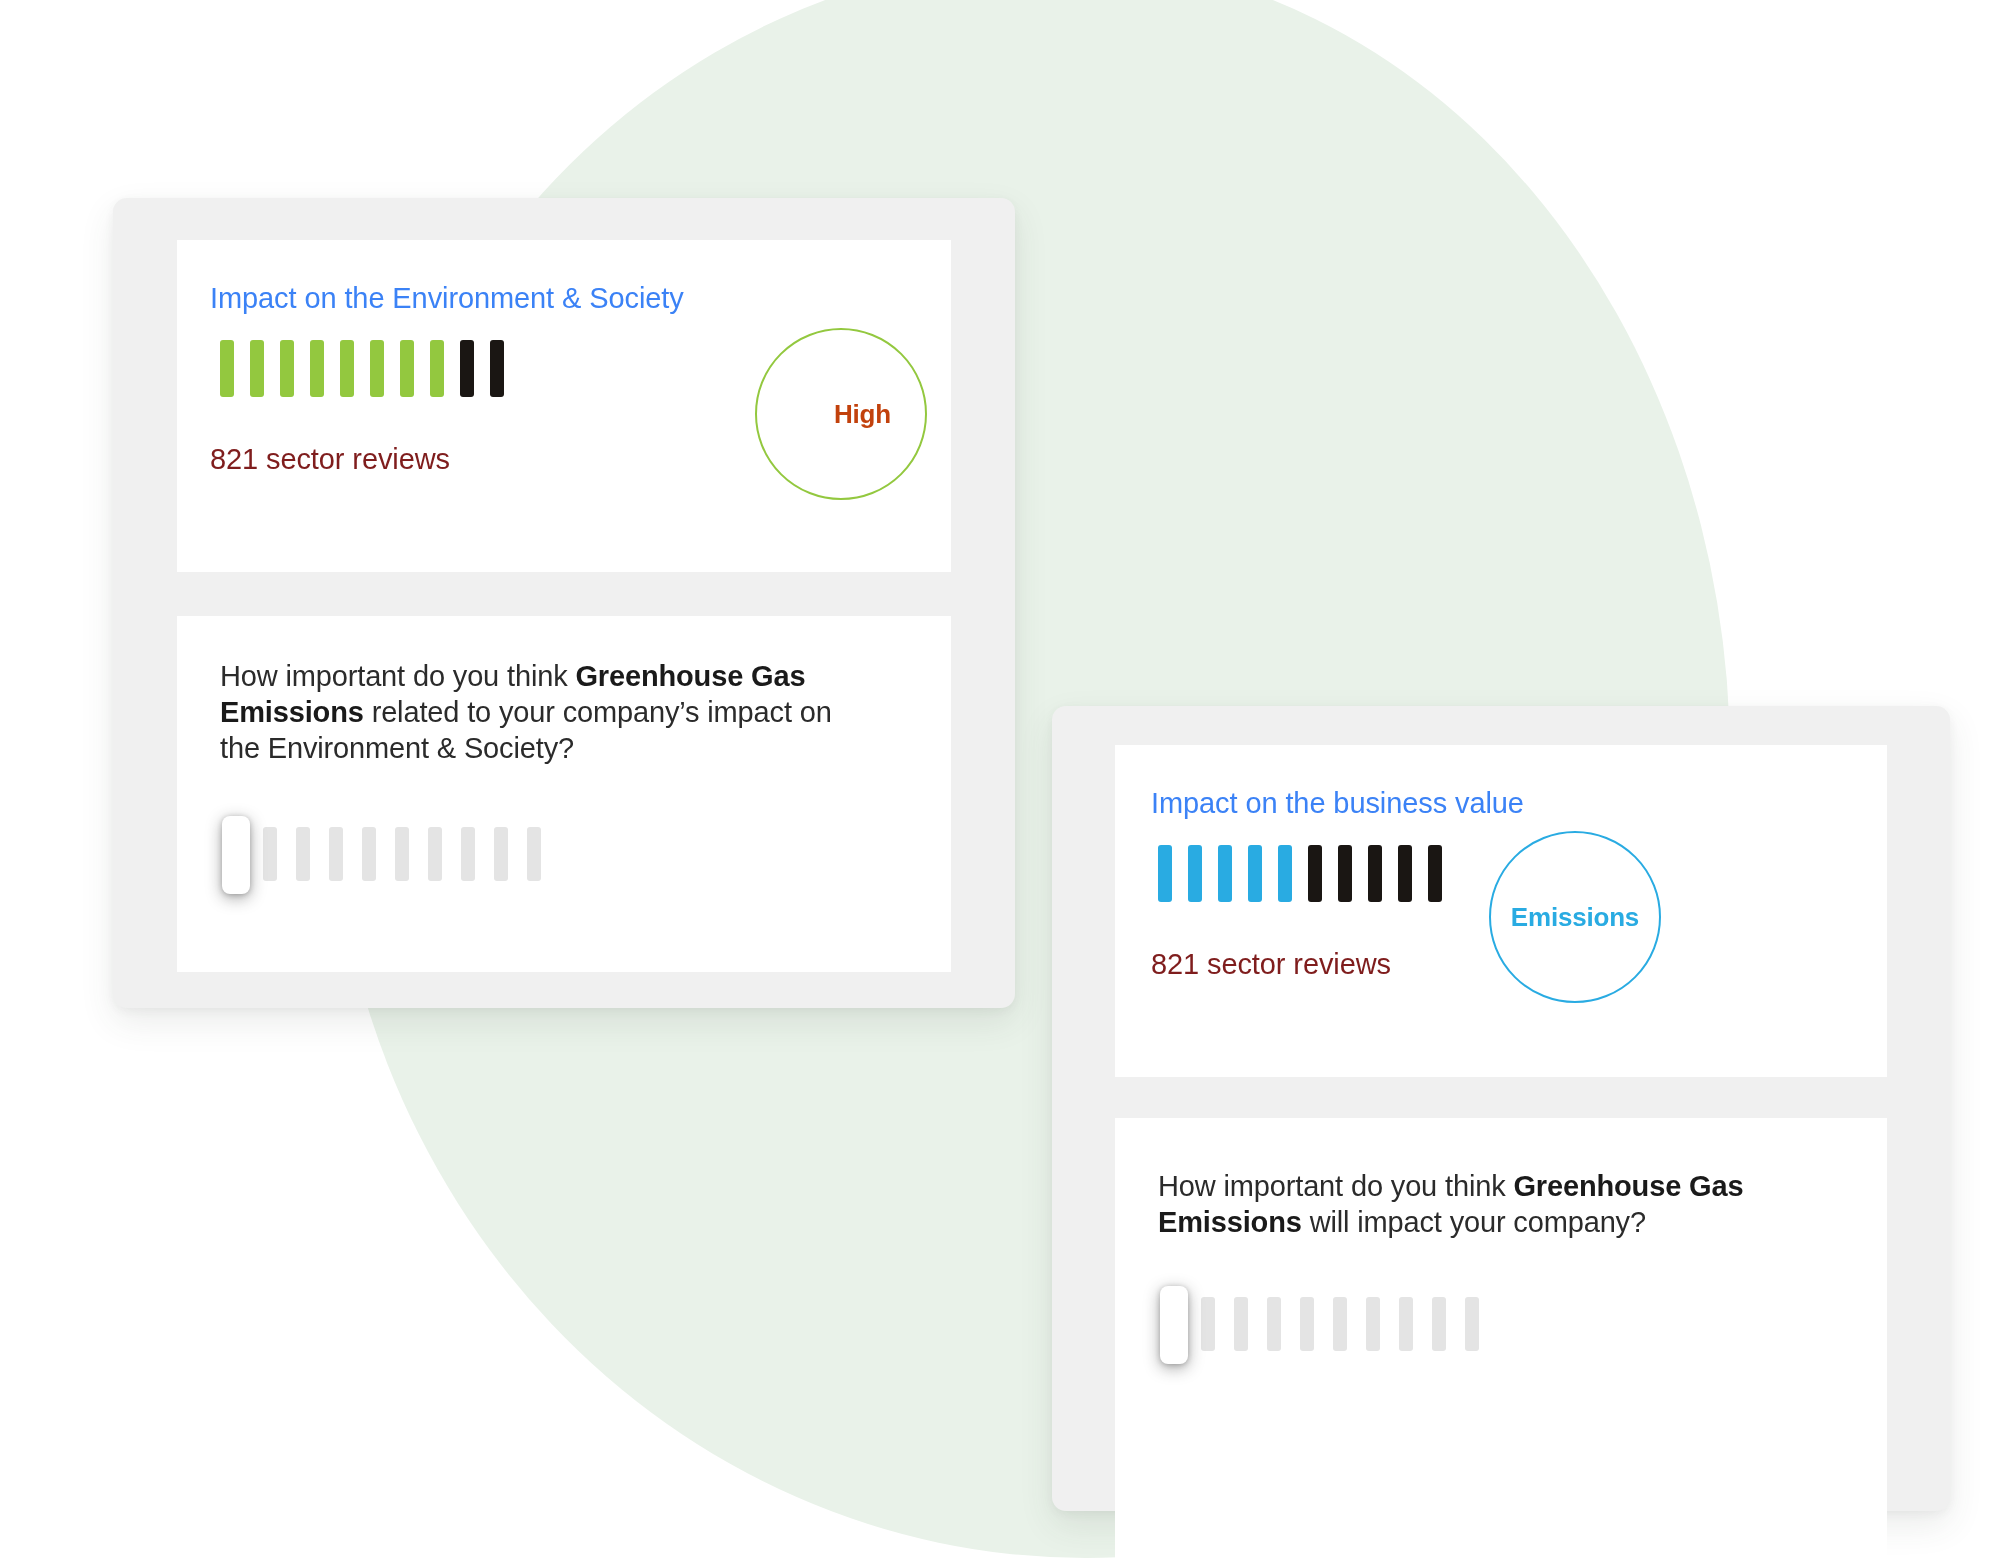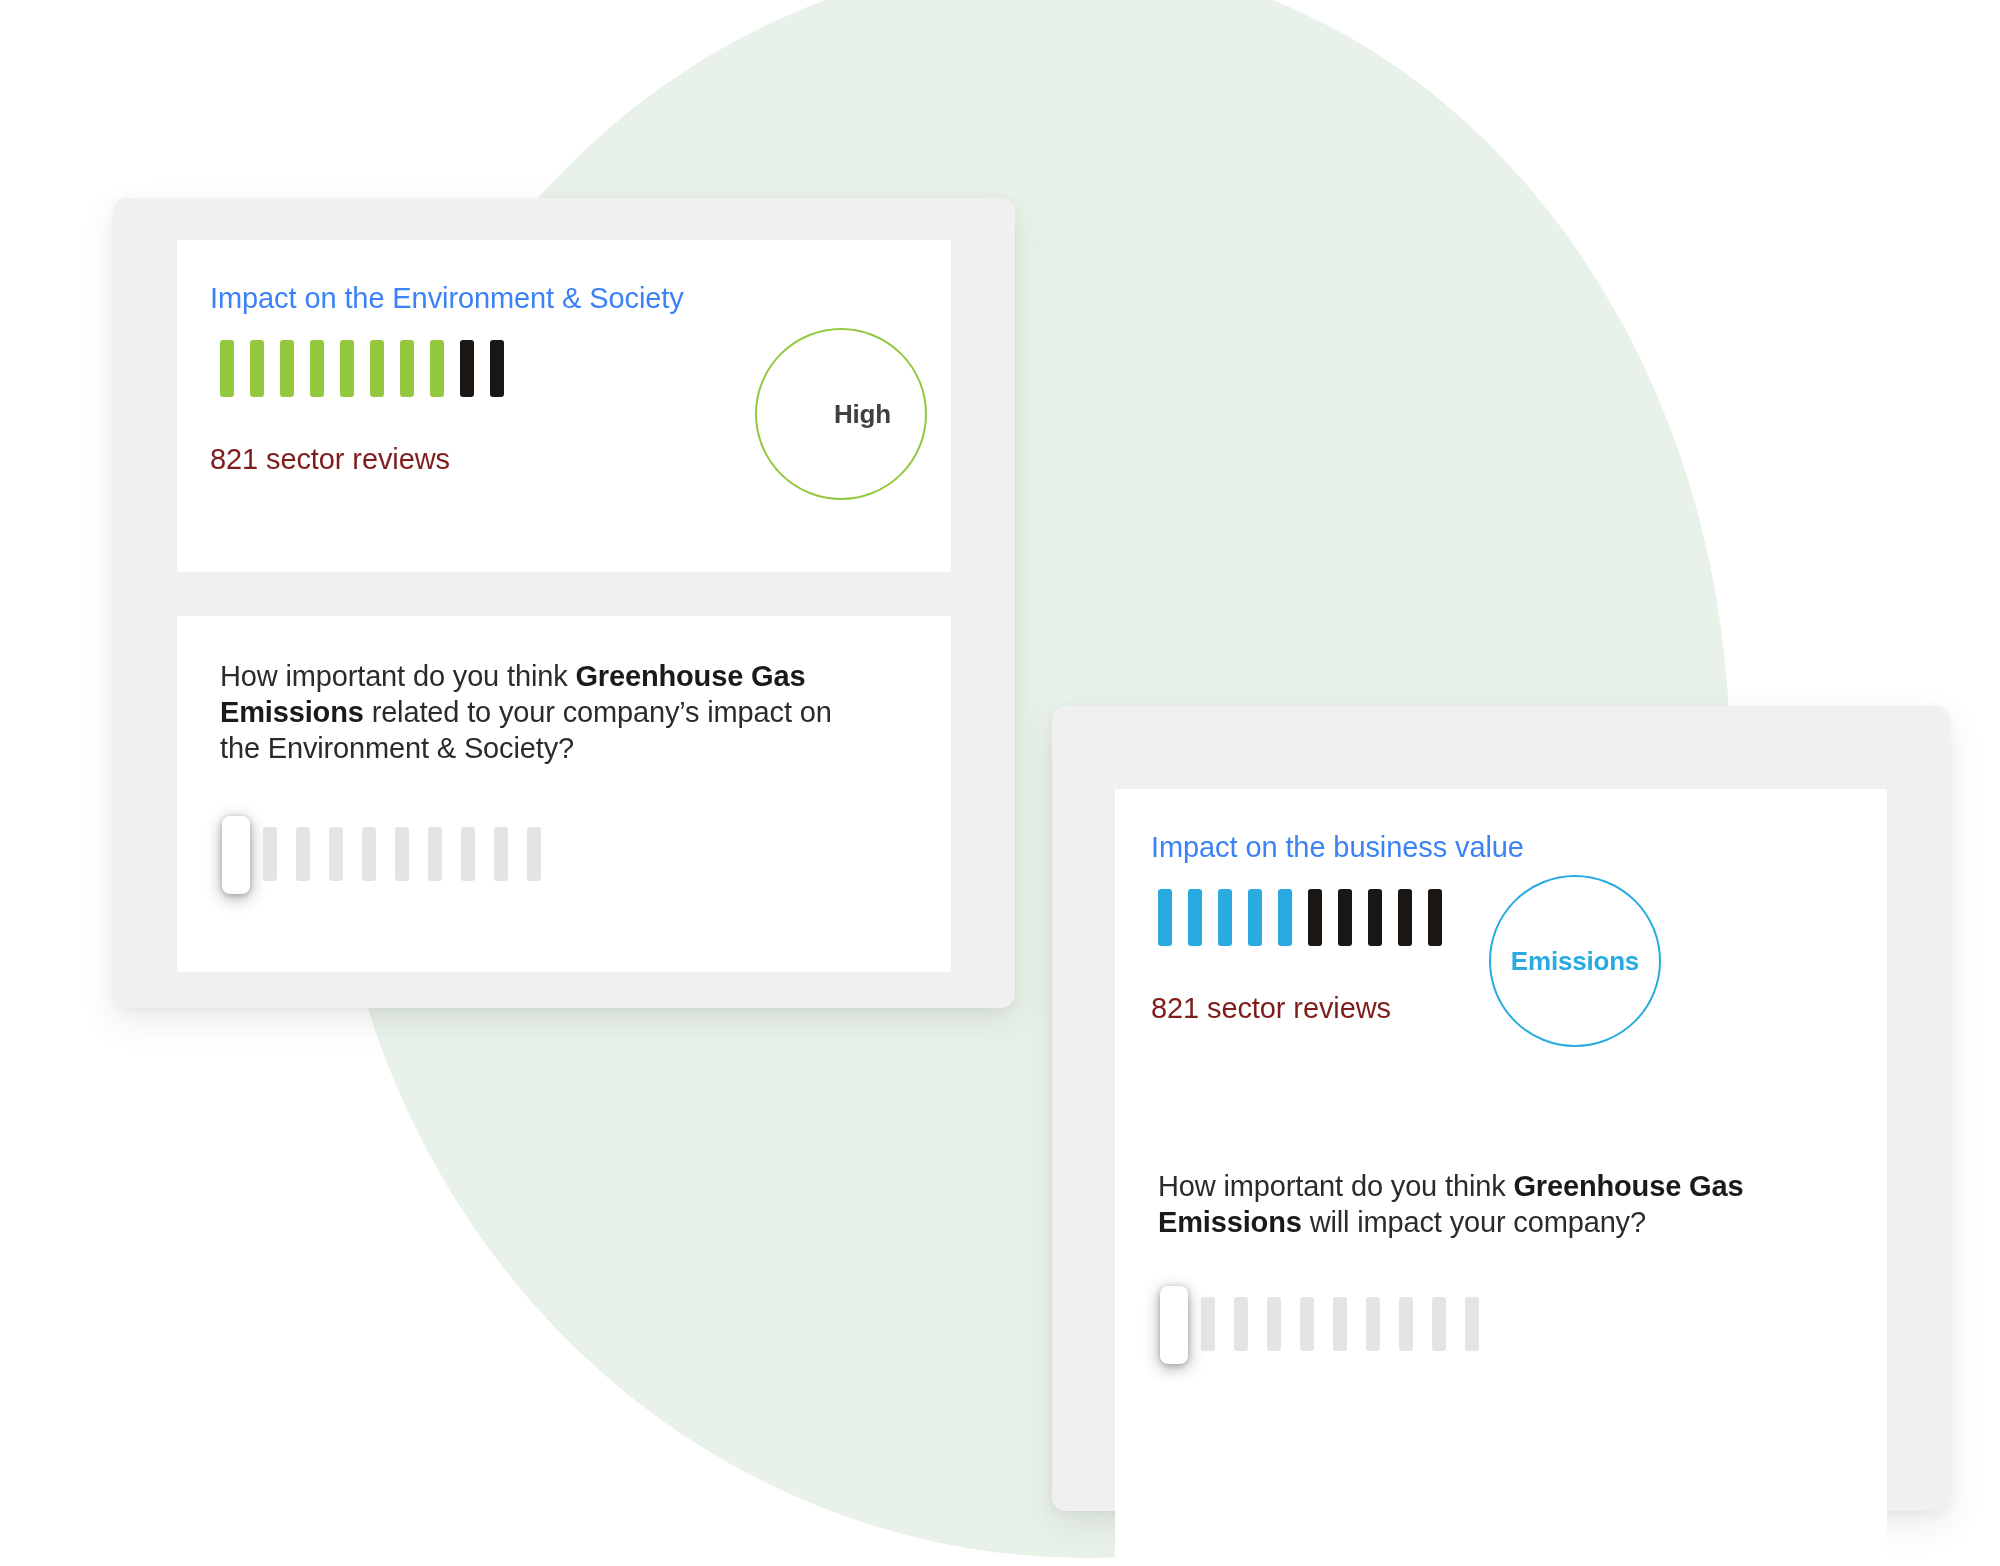--- a/index.html
+++ b/index.html
@@ -66,21 +66,21 @@
 
   
   #card-env-summary {
     left: 64px;  top: 42px;  width: 774px; height: 332px;
   }
   #card-env-question {
     left: 64px;  top: 418px; width: 774px; height: 356px;
   }
   
   #card-biz-summary {
-    left: 63px;  top: 39px;  width: 772px; height: 332px; margin-top: 44px;
+    left: 63px;  top: 39px;  width: 772px; height: 332px;
   }
   #card-biz-question {
     left: 63px;  top: 412px; width: 772px; height: 446px;
   }
 
   
   .card-title {
     position: absolute;
     font-size: 29px;
     font-weight: 400;
@@ -137,21 +137,21 @@
   .badge span {
     font-size: 26px;
     font-weight: 700;
     letter-spacing: -0.2px;
   }
   #badge-high {
     left: 578px; top: 88px;
     width: 172px; height: 172px;
     border: 2px solid #93c83f;
   }
-  #badge-high span { color: #404040; margin-left: 43px; }
+  #badge-high span { color: #c2410c; margin-left: 43px; }
   #badge-moderate {
     left: 374px; top: 86px;
     width: 172px; height: 172px;
     border: 2px solid #29abe2;
   }
   #badge-moderate span { color: #29abe2; }
 
   
   .slider {
     position: absolute;

